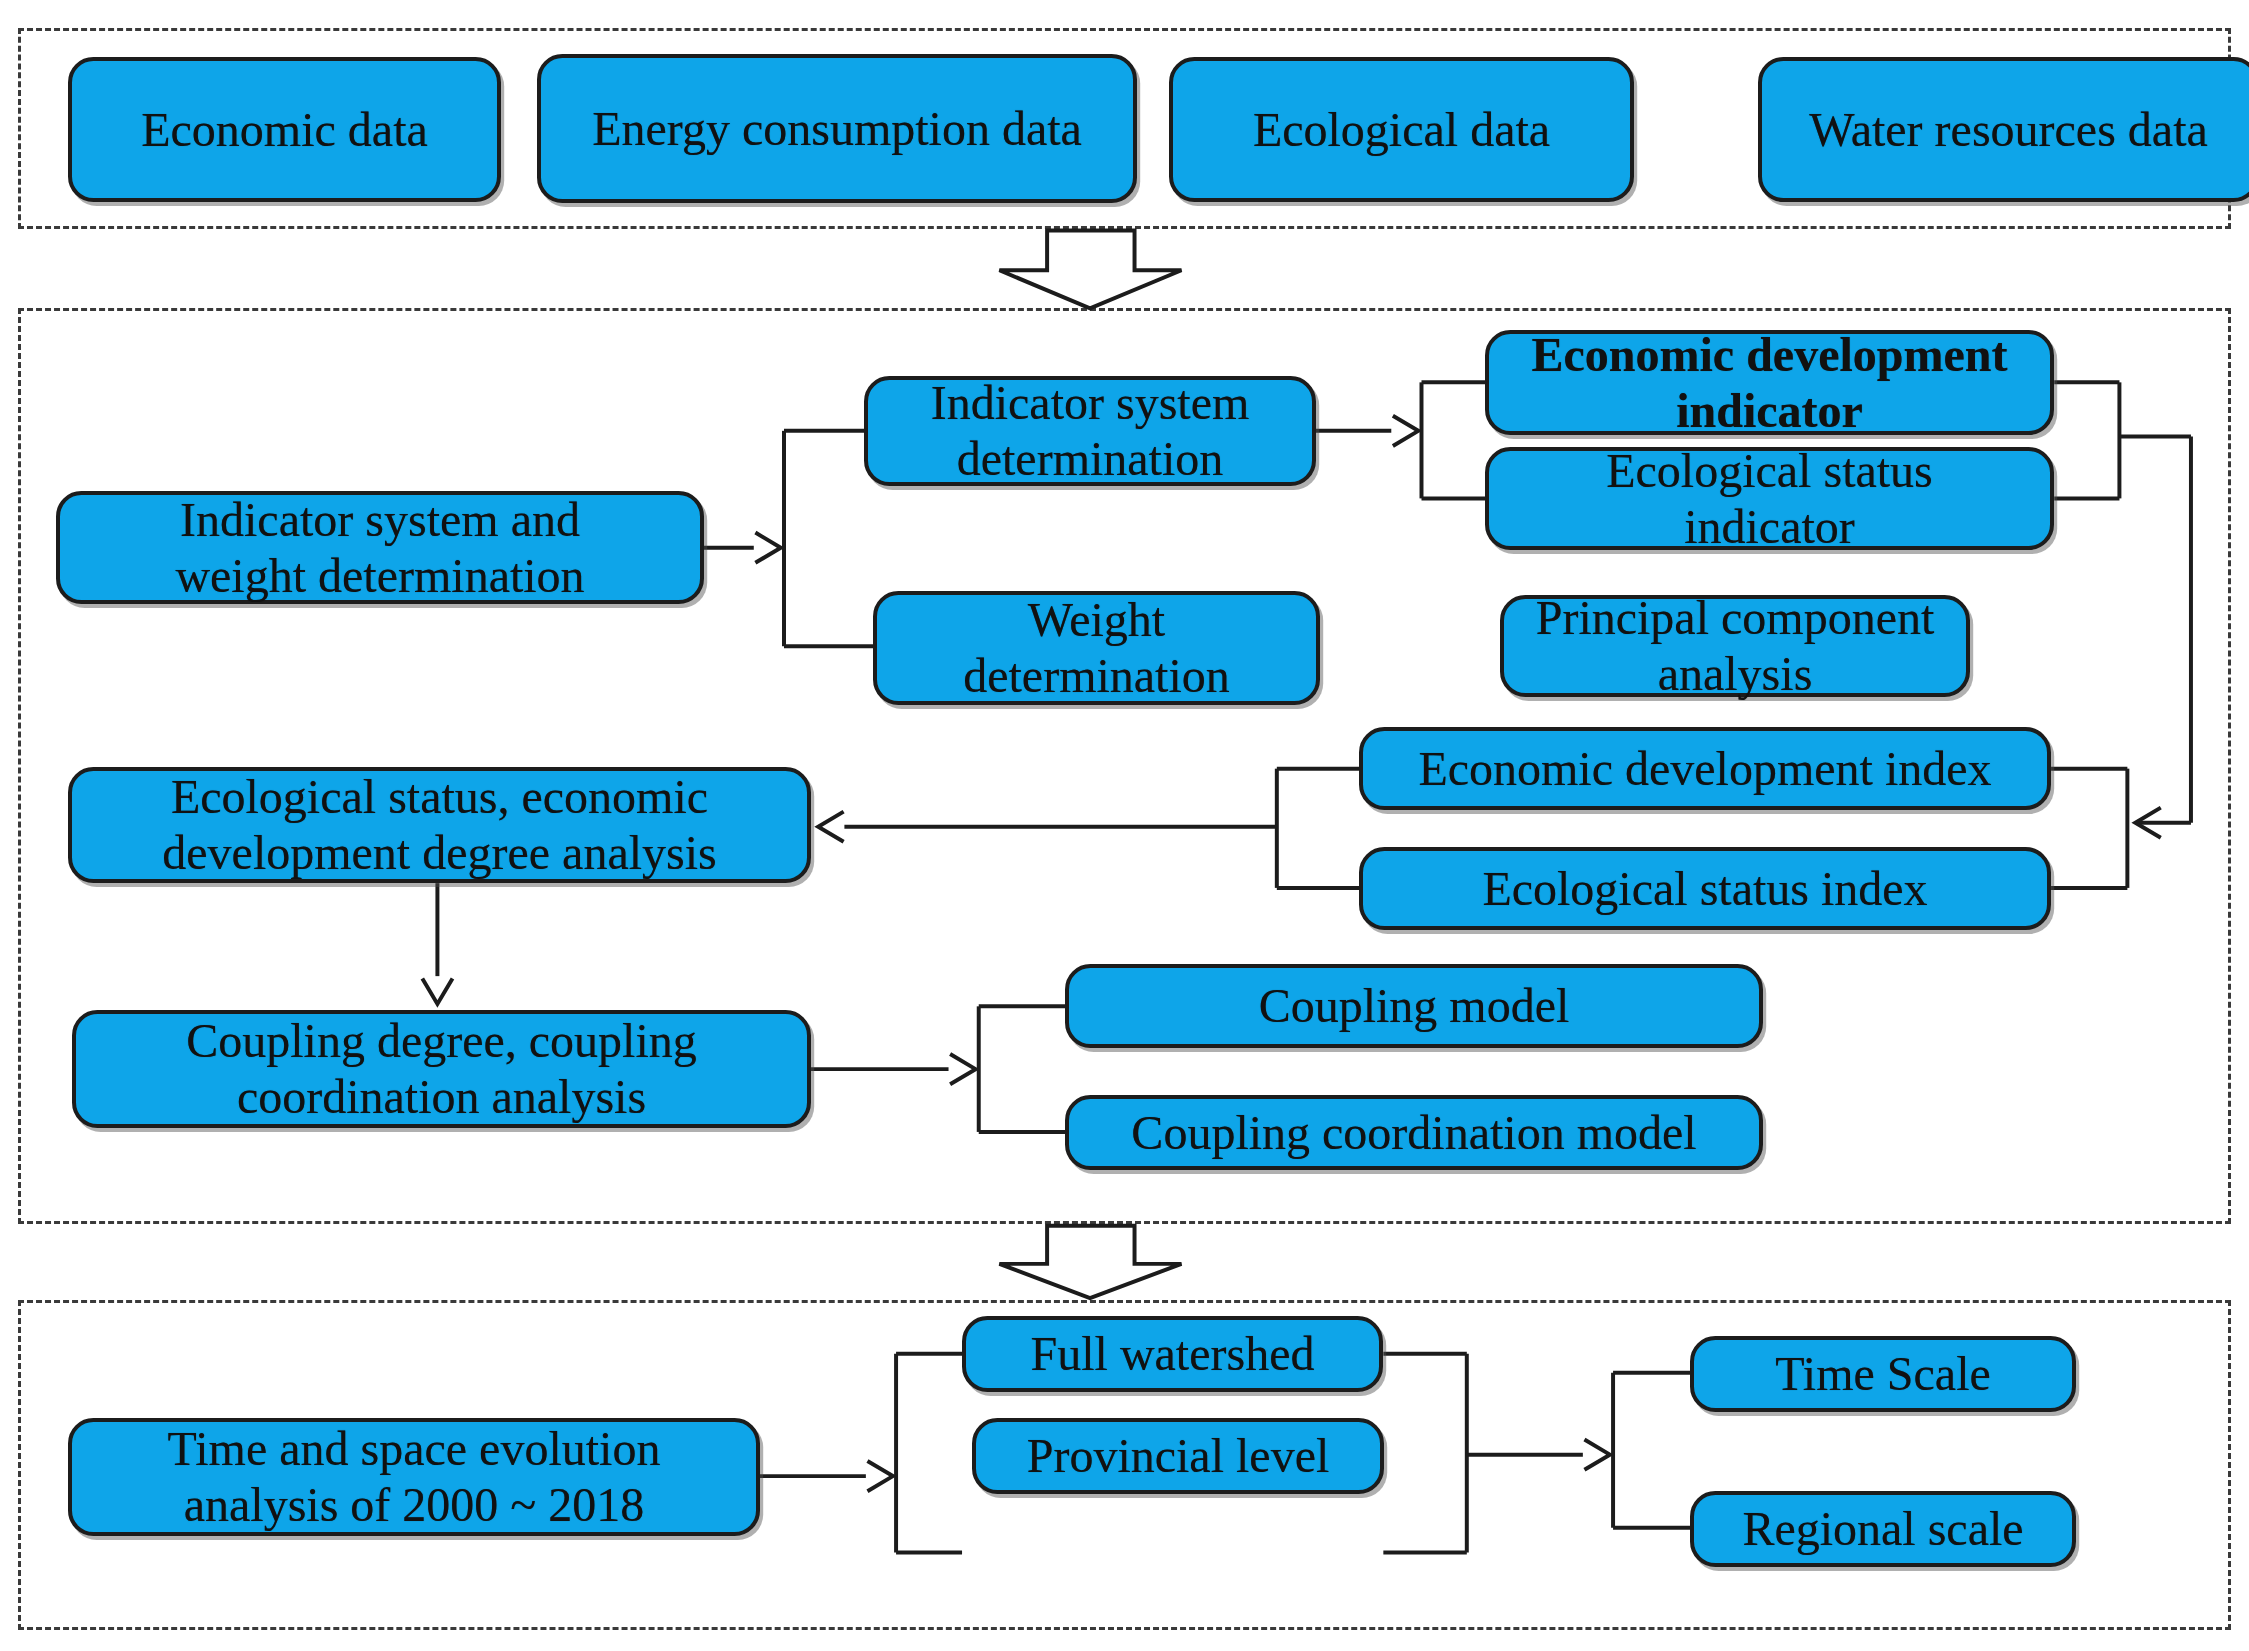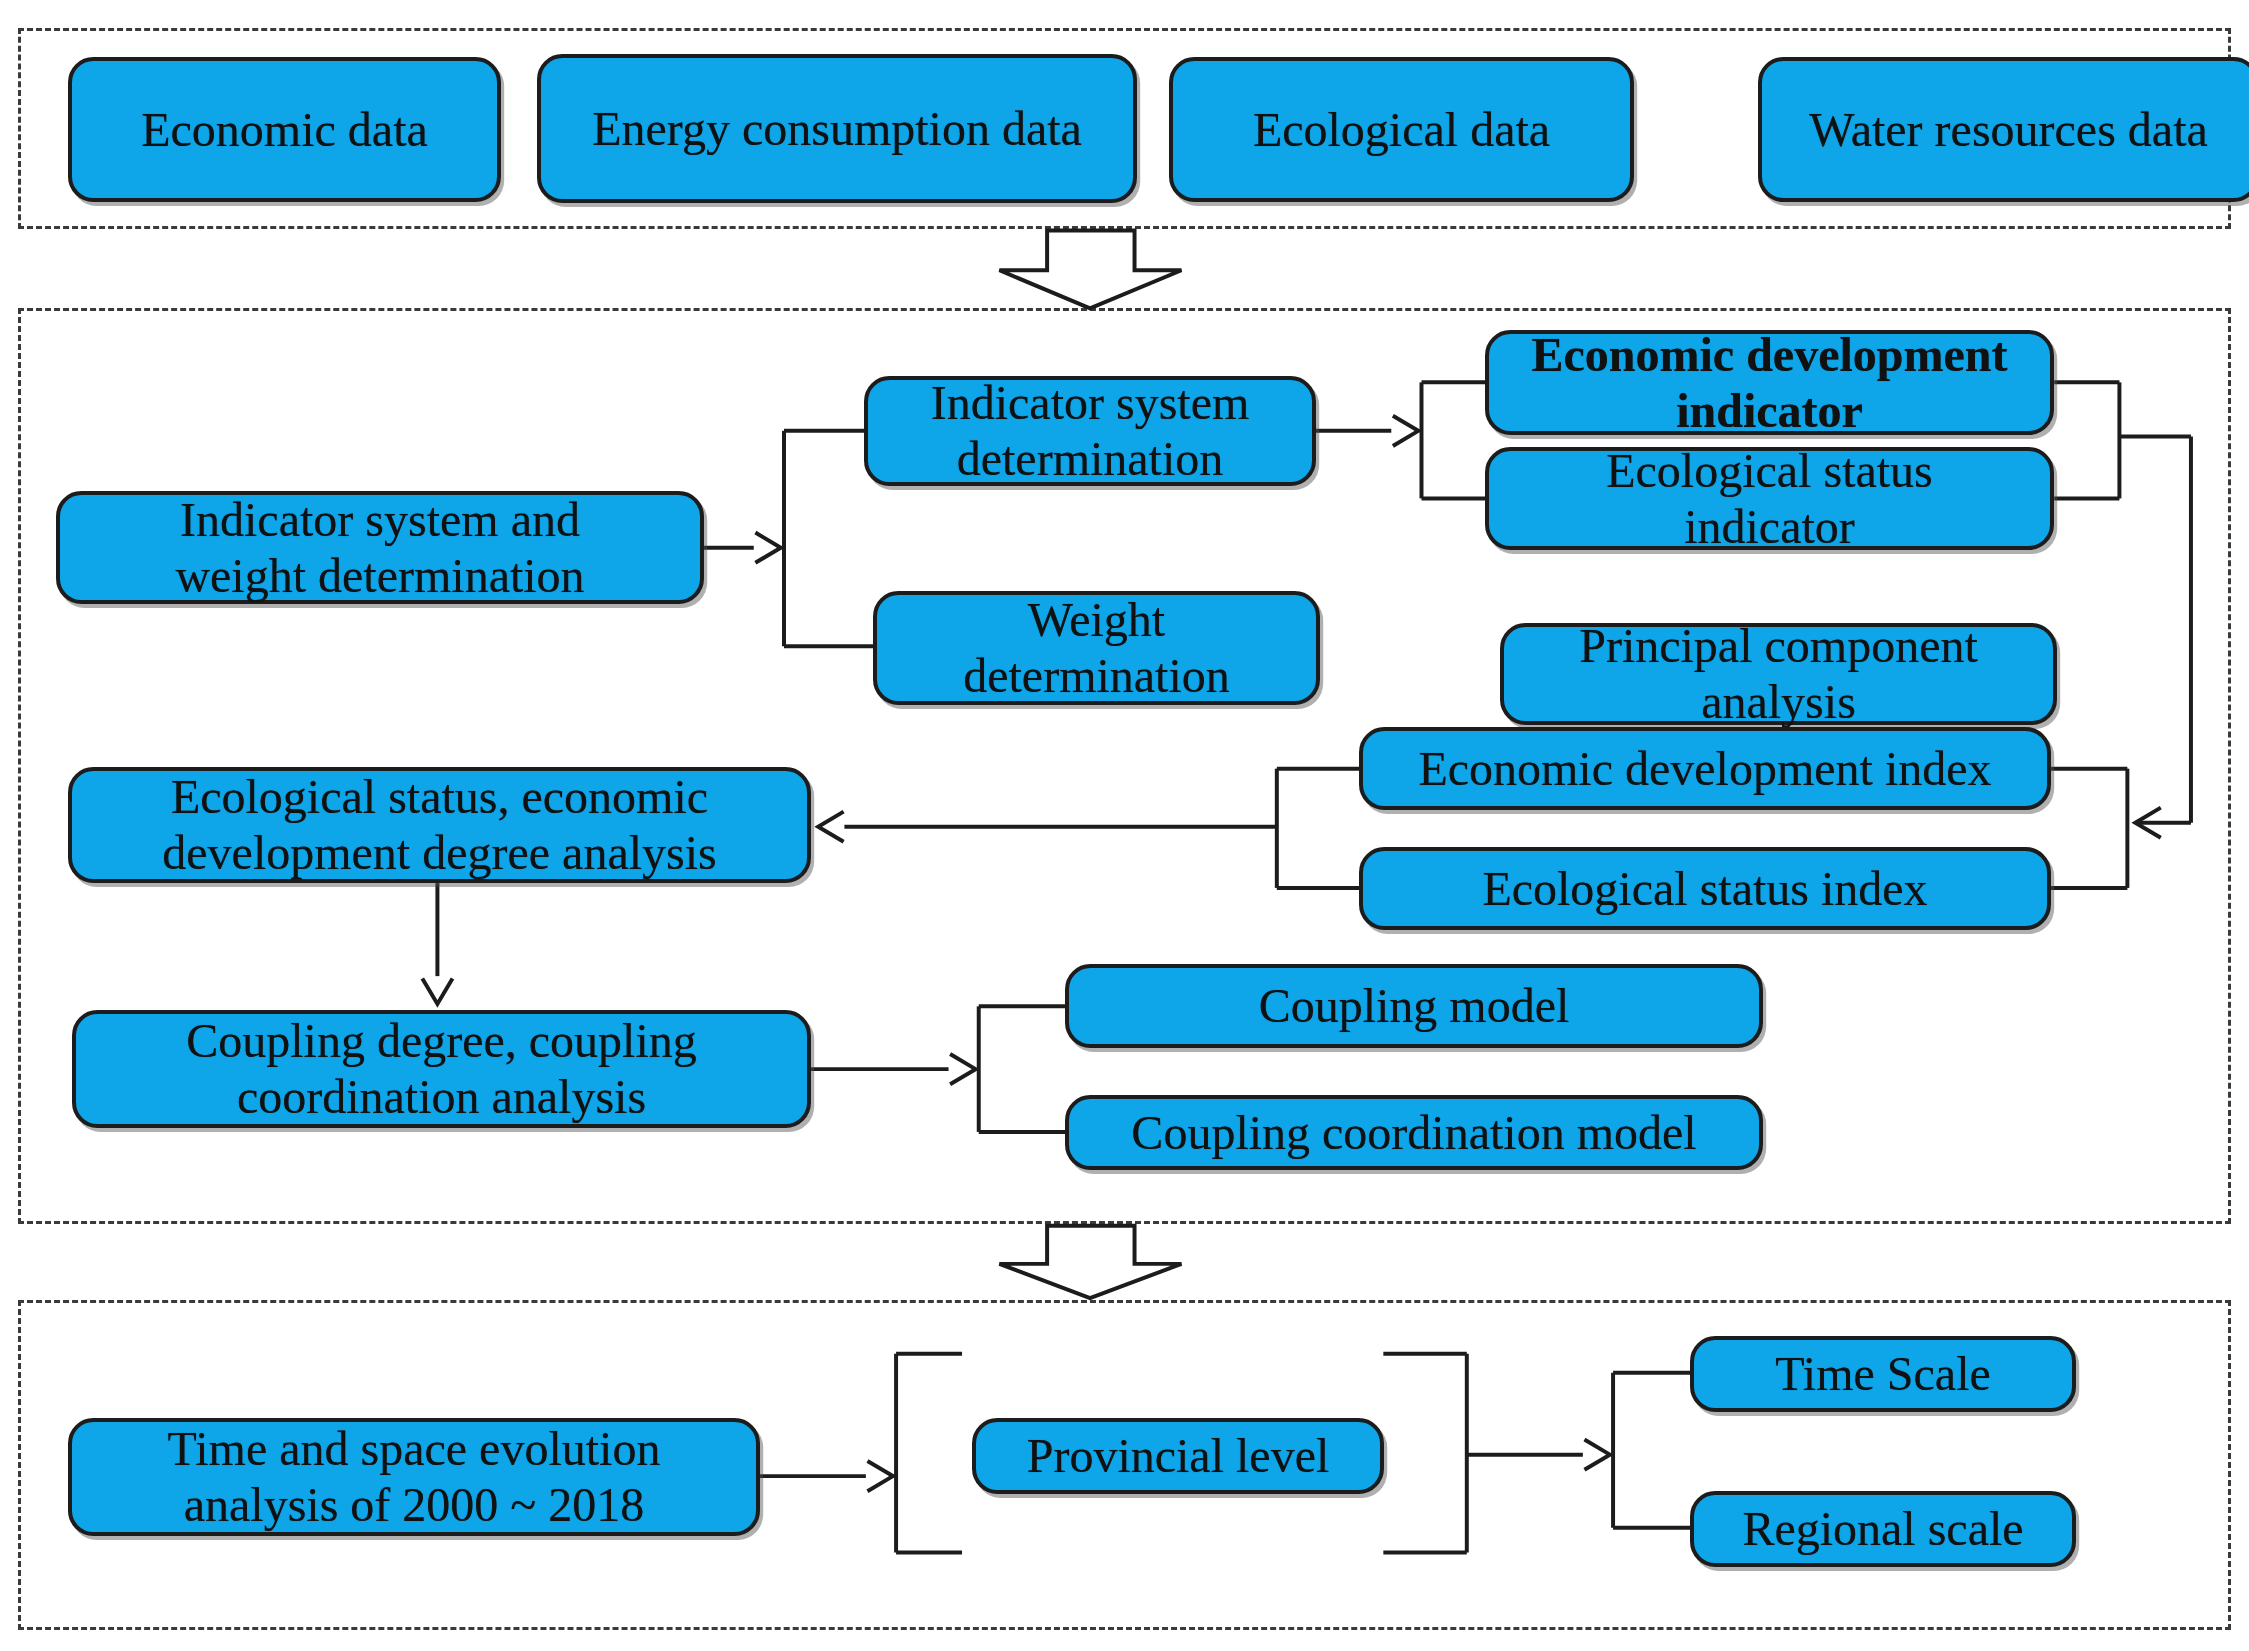--- a/index.html
+++ b/index.html
@@ -152,31 +152,32 @@
   <div class="node" style="left:56px; top:491px; width:648px; height:113px;">Indicator system and
 weight determination</div>
   <div class="node" style="left:864px; top:376px; width:452px; height:110px;">Indicator system
 determination</div>
   <div class="node" style="left:873px; top:591px; width:447px; height:114px;">Weight
 determination</div>
   <div class="node" style="left:1485px; top:330px; width:569px; height:105px;font-weight:bold;">Economic development
 indicator</div>
   <div class="node" style="left:1485px; top:447px; width:569px; height:103px;">Ecological status
 indicator</div>
-  <div class="node" style="left:1500px; top:623px; width:557px; height:102px;">Principal component
+  <div class="node" style="left:1500px; top:595px; width:470px; height:102px;">Principal component
 analysis</div>
   <div class="node" style="left:1359px; top:727px; width:692px; height:83px;">Economic development index</div>
   <div class="node" style="left:1359px; top:847px; width:692px; height:83px;">Ecological status index</div>
   <div class="node" style="left:68px; top:767px; width:743px; height:116px;">Ecological status, economic
 development degree analysis</div>
   <div class="node" style="left:72px; top:1010px; width:739px; height:118px;">Coupling degree, coupling
 coordination analysis</div>
   <div class="node" style="left:1065px; top:964px; width:698px; height:84px;">Coupling model</div>
   <div class="node" style="left:1065px; top:1095px; width:698px; height:75px;">Coupling coordination model</div>
 
   <div class="node" style="left:68px; top:1418px; width:692px; height:118px;">Time and space evolution
 analysis of 2000 ~ 2018</div>
+  <div class="node" style="left:962px; top:1316px; width:421px; height:76px;">Full watershed</div>
   <div class="node" style="left:972px; top:1418px; width:412px; height:76px;">Provincial level</div>
   <div class="node" style="left:1690px; top:1336px; width:386px; height:76px;">Time Scale</div>
   <div class="node" style="left:1690px; top:1491px; width:386px; height:76px;">Regional scale</div>
 
 </div>
 
 
 </body></html>

